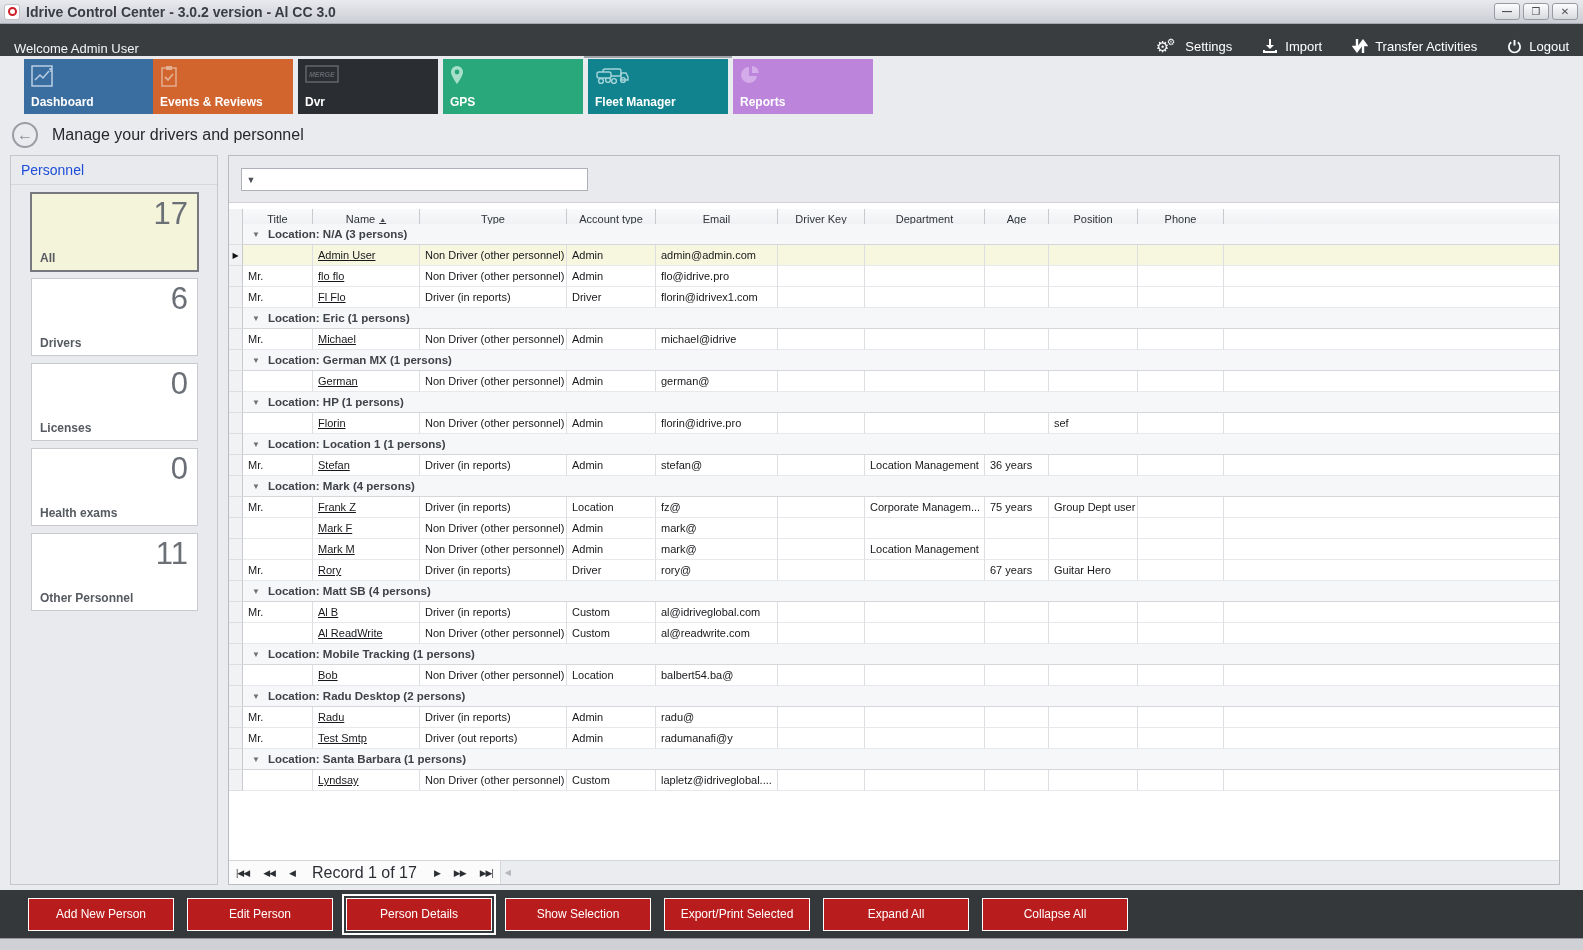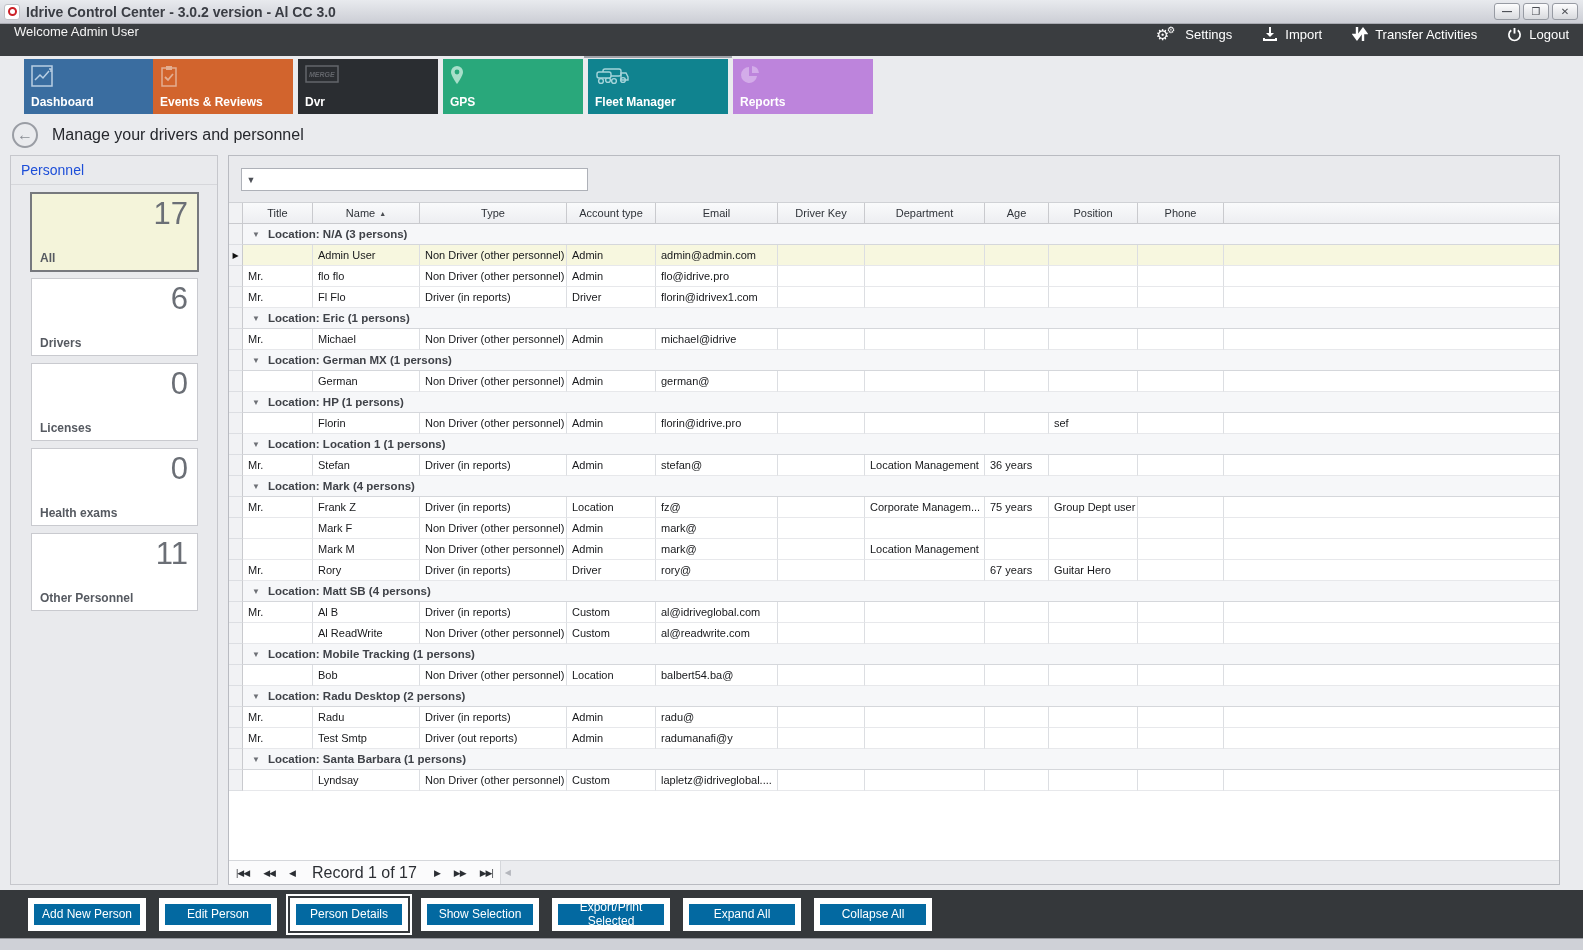--- a/index.html
+++ b/index.html
@@ -15,21 +15,21 @@
     display:flex; align-items:center; justify-content:center; margin-right:6px; }
   .app-icon i { display:block; width:9px; height:9px; border:2.5px solid #cc2027; border-radius:50%; }
   .win-title { font-size:14px; font-weight:bold; color:#3a3d44; }
   .win-controls { position:absolute; right:5px; top:3px; display:flex; gap:3px; }
   .win-btn { width:26px; height:17px; border:1px solid #979ba3; border-radius:3px;
     background:linear-gradient(#fdfdfe,#d8dade); color:#4a4d53; font-size:10px; font-weight:bold;
     display:flex; align-items:center; justify-content:center; cursor:default; }
 
   
   .appheader { position:absolute; left:0; top:24px; width:1583px; height:32px; background:#3a3d40;
-    display:flex; align-items:flex-start; color:#f4f4f4; padding:0 14px; }
+    display:flex; align-items:flex-end; color:#f4f4f4; padding:0 14px; }
   .welcome { font-size:13px; }
   .actions { margin-left:auto; display:flex; align-items:center; gap:30px; }
   .action { display:flex; align-items:center; gap:7px; font-size:13px; color:#fff; cursor:default; }
   .action svg { display:block; }
 
   
   .tabs { position:absolute; left:0; top:56px; width:1583px; height:59px; background:#eaebee; }
   .tile { position:absolute; top:3px; height:55px; width:140px; color:#fff; cursor:default; }
   .tile .tlabel { position:absolute; left:7px; bottom:5px; font-size:12px; font-weight:bold; }
   .tile .ticon { position:absolute; left:7px; top:6px; opacity:.85; }
@@ -53,56 +53,56 @@
 
   
   .gridpanel { position:absolute; left:228px; top:155px; width:1332px; height:730px;
     background:#fff; border:1px solid #b9bbc1; }
   .searchrow { position:absolute; left:0; top:0; right:0; height:47px; background:#e9eaed; border-bottom:1px solid #cfd1d5; }
   .combo { position:absolute; left:12px; top:12px; width:347px; height:23px; background:#fff; border:1px solid #aeb1b8; display:flex; }
   .combo input { flex:1; border:none; outline:none; font-size:11.5px; padding:0 6px; color:#333; font-family:inherit; }
   .combo input::placeholder { color:#a7aab0; }
   .combo-arrow { width:18px; display:flex; align-items:center; justify-content:center; font-size:9px; color:#4d5057; }
 
-  .gridhead { position:absolute; left:0; top:47px; right:0; height:21px; display:flex;
+  .gridhead { position:absolute; left:0; top:53px; right:0; height:21px; display:flex;
     background:linear-gradient(#f9fafb,#edeef1); border-bottom:1px solid #c9cace; }
   .hcell { border-right:1px solid #c9cace; font-size:11px; color:#2e3238; display:flex;
     align-items:center; justify-content:center; gap:4px; overflow:hidden; }
   .hcell.gut { background:#f1f2f4; }
   .sortmark { font-size:7px; color:#4a4d52; }
 
   .gridbody { position:absolute; left:0; top:68px; right:0; bottom:24px; overflow:hidden; background:#fff; }
   .row { display:flex; height:21px; }
   .cell { border-right:1px solid #dcdee2; border-bottom:1px solid #e7e8eb; font-size:11px; color:#17181b;
     padding:0 5px; line-height:20px; white-space:nowrap; overflow:hidden; }
   .gutcell { background:#f1f2f4; border-right:1px solid #c9cace; border-bottom:1px solid #dcdee2;
     display:flex; align-items:center; justify-content:center; padding:0; }
   .rowmark { font-size:8px; color:#111; }
   .grouprow { display:flex; height:21px; background:#f6f7f9; cursor:default; }
   .groupbody { flex:1; border-bottom:1px solid #d5d7db; display:flex; align-items:center; gap:8px; padding-left:9px; }
   .gtri { font-size:8px; color:#6d7076; }
   .glabel { font-size:11.5px; font-weight:bold; color:#3f4248; }
   .row.selected .cell { background:#f7f7df; }
-  .c0{width:14px;} .c1{width:70px;} .c2{width:107px;} .c3{width:147px;} .c4{width:89px;}
+  .c0{width:14px;} .c1{width:70px;} .c2{width:107px;text-decoration:underline;} .c3{width:147px;} .c4{width:89px;}
   .c5{width:122px;} .c6{width:87px;} .c7{width:120px;} .c8{width:64px;} .c9{width:89px;}
   .c10{width:86px;} .cF{flex:1; border-right:none;}
 
   
   .navrow { position:absolute; left:0; right:0; bottom:0; height:24px; background:#fbfbfc;
     border-top:1px solid #d5d7db; display:flex; align-items:center; }
   .vcr { font-size:9px; color:#2b2e33; letter-spacing:-1px; padding:0 7px; cursor:default; }
   .recstat { font-size:16px; color:#2b2e33; padding:0 10px; }
   .hscroll { flex:1; align-self:stretch; background:#ebecef; border-left:1px solid #d5d7db;
     display:flex; align-items:center; padding-left:4px; }
   .hscroll .sarrow { font-size:8px; color:#b4b6bc; }
 
   
   .footer { position:absolute; left:0; top:890px; width:1583px; height:48px; background:#35383b;
     display:flex; align-items:center; gap:13px; padding-left:28px; }
-  .fbtn { width:118px; height:33px; background:#0369a1; border:6px solid #ffffff; color:#fff;
+  .fbtn { width:146px; height:33px; background:#b91c1c; border:1px solid #ffffff; color:#fff;
     font-size:12px; display:flex; align-items:center; justify-content:center; cursor:default; font-family:inherit; }
   .fbtn.focused { box-shadow:0 0 0 2px #35383b, 0 0 0 4px #fdfdfd; }
   .bottomstrip { position:absolute; left:0; top:938px; width:1583px; height:12px;
     background:#cfd1d7; border-top:1px solid #97999f; }
 </style>
 </head>
 <body>
 
 <div class="window">
 

